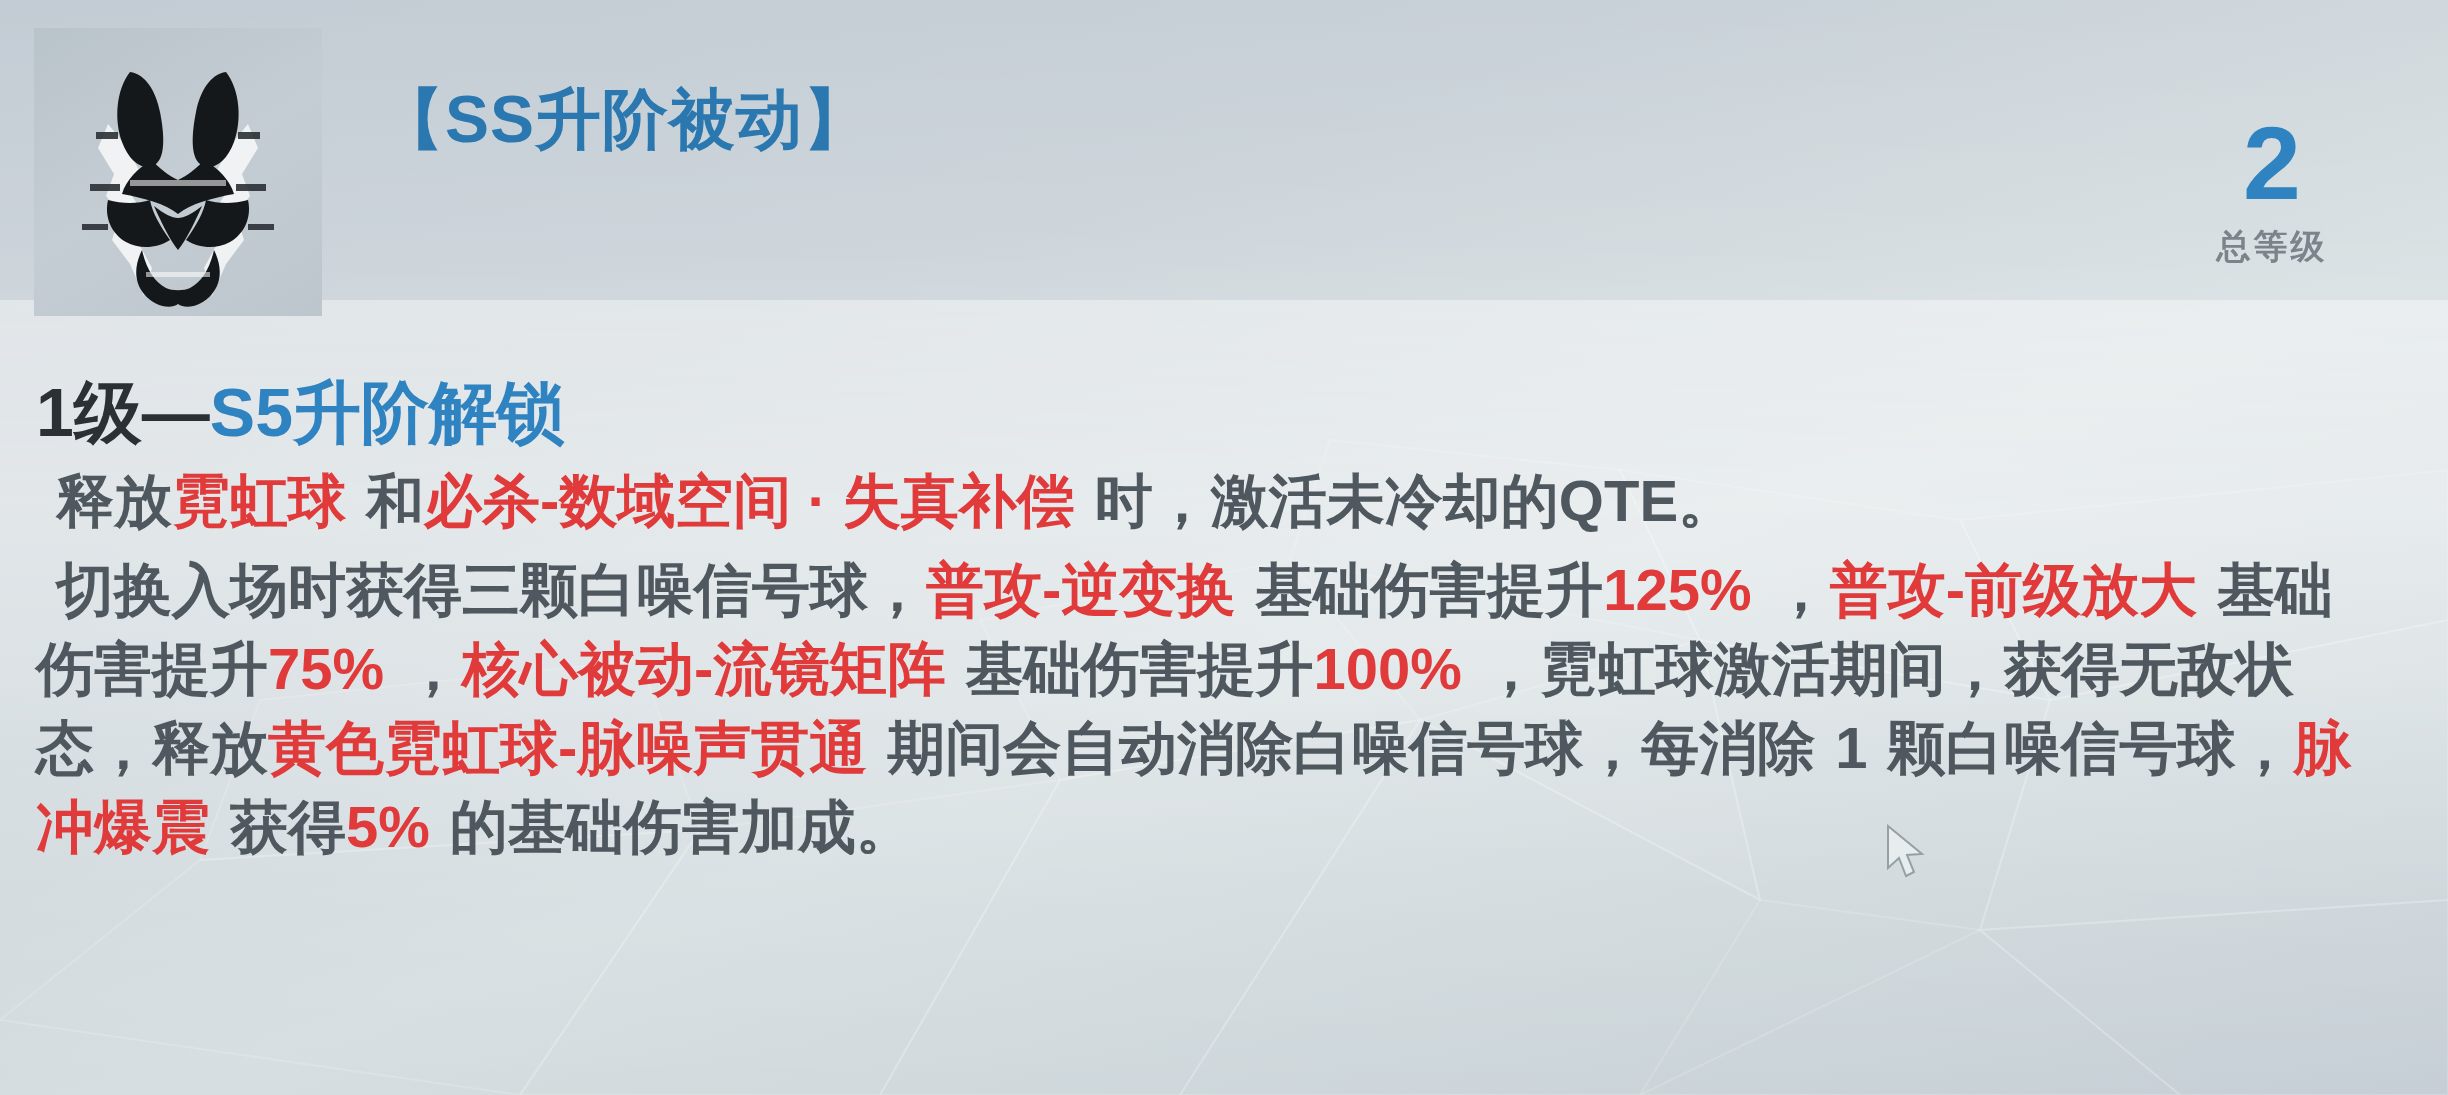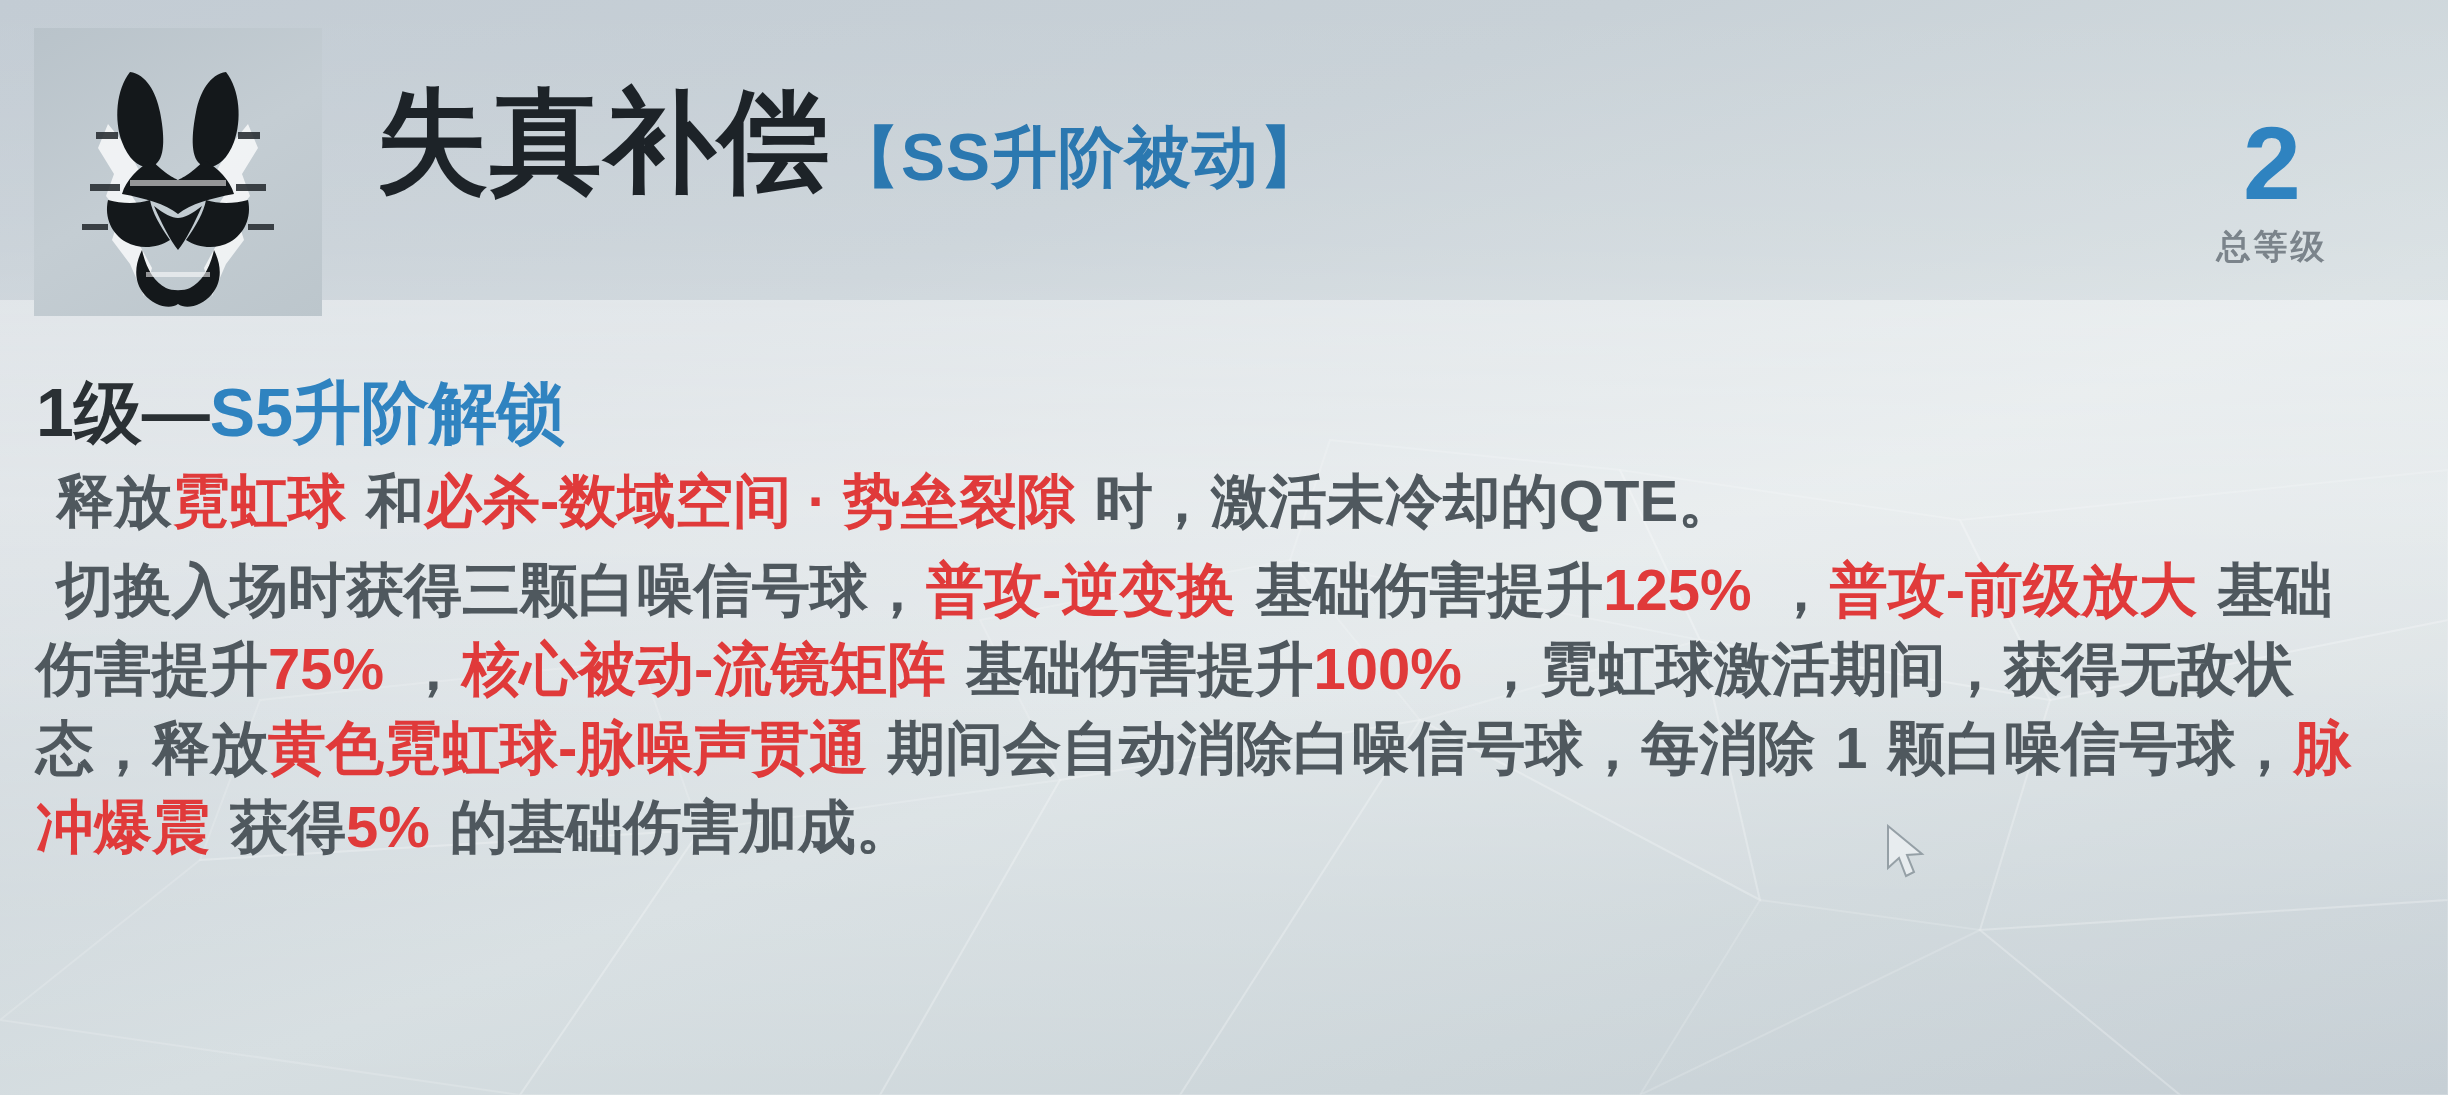--- a/index.html
+++ b/index.html
@@ -220,37 +220,36 @@
           <rect x="214" y="196" width="26" height="6"></rect>
         </g>
         <g fill="#ffffff" fill-opacity="0.55">
           <rect x="96" y="152" width="96" height="6"></rect>
           <rect x="112" y="244" width="64" height="5"></rect>
         </g>
       </svg>
     </div>
 
     <div class="title-row">
-      <span class="title-main">失真补偿</span>
       <span class="title-sub">【SS升阶被动】</span>
     </div>
 
     <div class="level-box">
       <div class="level-num">2</div>
       <div class="level-label">总等级</div>
     </div>
   </div>
 
   <div class="body-area">
 
     <div class="rank-head">
       <span class="dark">1级—</span><span class="blue">S5升阶解锁</span>
     </div>
 
-    <div class="para"><span class="gy">释放</span><span class="hl">霓虹球</span><span class="gy">和</span><span class="hl">必杀-数域空间 · 势垒裂隙</span><span class="gy">时，激活未冷却的QTE。</span></div>
+    <div class="para"><span class="gy">释放</span><span class="hl">霓虹球</span><span class="gy">和</span><span class="hl">必杀-数域空间 · 失真补偿</span><span class="gy">时，激活未冷却的QTE。</span></div>
 
 
     <div class="para"><span class="gy">切换入场时获得三颗白噪信号球，</span><span class="hl">普攻-逆变换</span><span class="gy">基础伤害提升</span><span class="hl">125%</span><span class="gy">，</span><span class="hl">普攻-前级放大</span><span class="gy">基础伤害提升</span><span class="hl">75%</span><span class="gy">，</span><span class="hl">核心被动-流镜矩阵</span><span class="gy">基础伤害提升</span><span class="hl">100%</span><span class="gy">，霓虹球激活期间，获得无敌状态，释放</span><span class="hl">黄色霓虹球-脉噪声贯通</span><span class="gy">期间会自动消除白噪信号球，每消除</span><span class="gy">1</span><span class="gy">颗白噪信号球，</span><span class="hl">脉冲爆震</span><span class="gy">获得</span><span class="hl">5%</span><span class="gy">的基础伤害加成。</span></div>
   </div>
 
   <div class="cursor">
     <svg viewBox="0 0 44 56" aria-hidden="true">
       <path d="M4 2 L4 44 L15 34 L22 52 L30 48 L23 31 L38 30 Z" fill="#eef2f4" fill-opacity="0.85" stroke="#8b969d" stroke-width="2"></path>
     </svg>
   </div>

